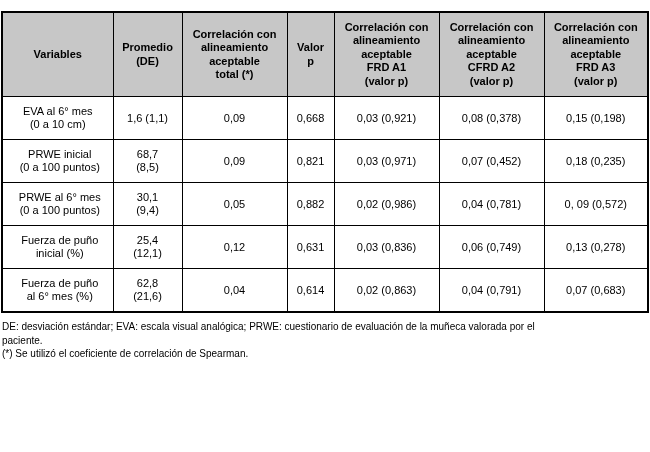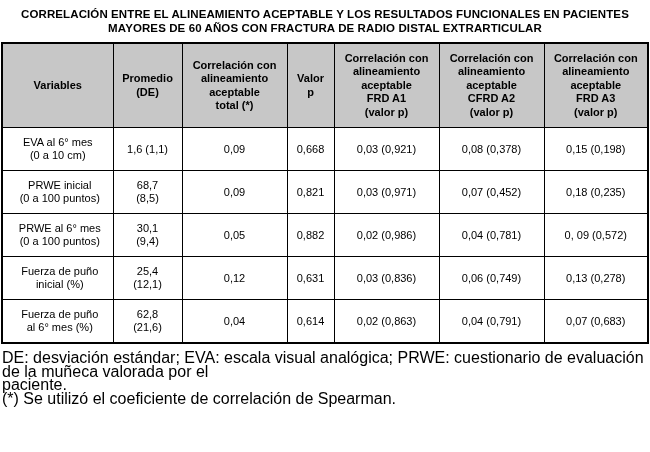--- a/index.html
+++ b/index.html
@@ -68,34 +68,32 @@
     line-height: 13px;
     height: 38px;
     font-weight: normal;
   }
   table.results td.l {
     text-align: center;
     padding-left: 7px;
   }
   .footnotes {
     margin: 7px 2px 0 2px;
-    font-size: 16px;
+    font-size: 10px;
     line-height: 13.5px;
   }
   .footnotes .fn {
     white-space: pre-line;
   }
 </style>
 </head>
 <body>
 
 <div class="page">
 
-  <div class="main-title">CORRELACIÓN ENTRE EL ALINEAMIENTO ACEPTABLE Y LOS RESULTADOS FUNCIONALES EN PACIENTES
-MAYORES DE 60 AÑOS CON FRACTURA DE RADIO DISTAL EXTRARTICULAR</div>
 
   <table class="results">
     <colgroup>
       <col class="c1">
         <col class="c2">
         <col class="c3">
         <col class="c4">
         <col class="c5">
         <col class="c6">
         <col class="c7">

